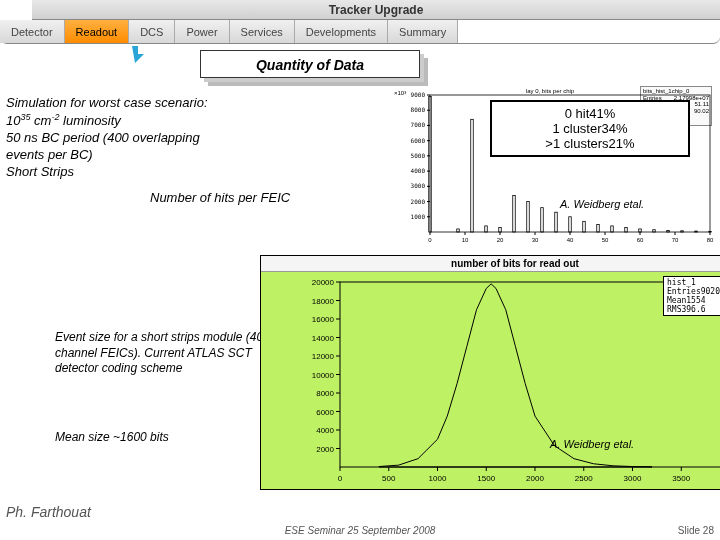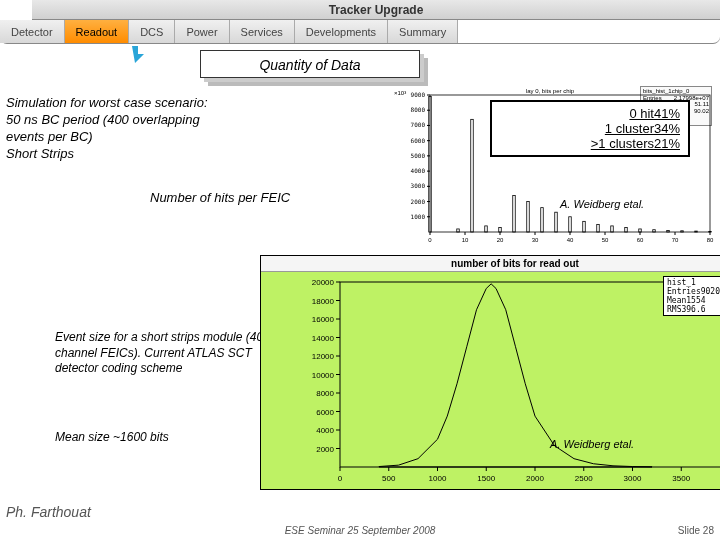--- a/index.html
+++ b/index.html
@@ -53,21 +53,21 @@
     position: absolute;
     left: 200px;
     top: 50px;
     width: 220px;
     height: 28px;
     border: 1px solid #333;
     background: #fff;
     box-shadow: 4px 4px 0 #ccc, 8px 8px 0 #bbb;
     text-align: center;
     line-height: 28px;
-    font-weight: normal;
+    font-weight: bold;
     font-size: 14px;
     font-style: italic;
   }
   .sim-text {
     position: absolute;
     left: 6px;
     top: 95px;
     width: 360px;
     font-style: italic;
     font-size: 13px;
@@ -84,21 +84,21 @@
   .legend-box {
     position: absolute;
     left: 490px;
     top: 100px;
     width: 200px;
     border: 2px solid #000;
     background: #fff;
     padding: 4px 8px;
     font-size: 13px;
   }
-  .legend-row { display: flex; justify-content: flex-end; text-decoration: underline; }
+  .legend-row { display: flex; justify-content: center; }
   .ghost-legend {
     position: absolute;
     left: 640px; top: 86px;
     width: 72px; height: 40px;
     border: 1px solid #888;
     background: #fafafa;
     font-size: 6px;
     padding: 1px 2px;
     line-height: 1.1;
   }
@@ -217,20 +217,21 @@
 <div class="arrow-down">
   <svg viewBox="0 0 20 20">
       <path d="M2 2 h6 v8 h6 l-9 9 z" fill="#2aa5d8"></path>
     </svg>
 </div>
 
 <div class="sub-title-box">Quantity of Data</div>
 
 <div class="sim-text">
   <div>Simulation for worst case scenario:</div>
+  <div>10<sup>35</sup> cm<sup>-2</sup> luminosity</div>
   <div>50 ns BC period (400 overlapping</div>
   <div>events per BC)</div>
   <div>Short Strips</div>
 </div>
 
 <div class="hits-label">Number of hits per FEIC</div>
 
 <div class="ghost-legend">
   <div class="row">
       <span>bits_hist_1chip_0</span>

